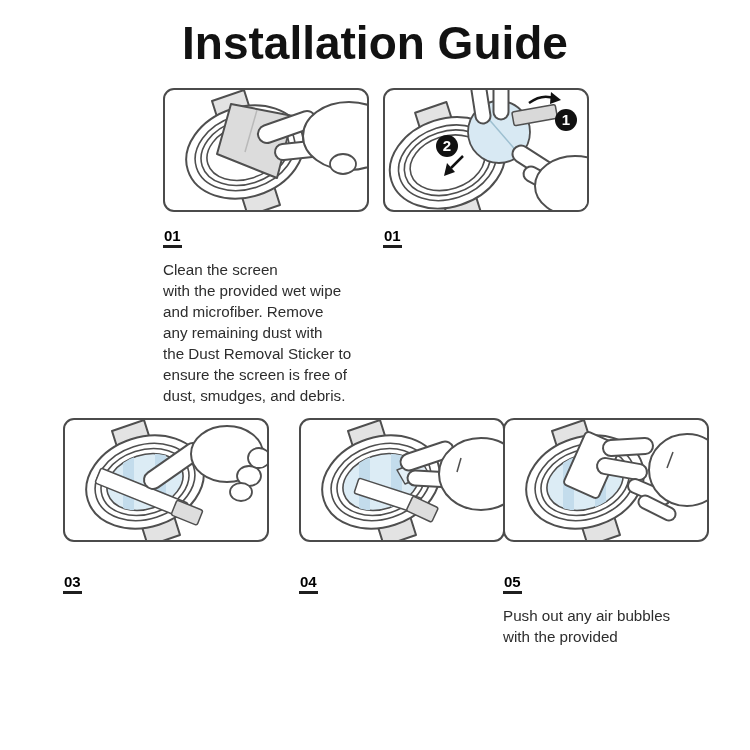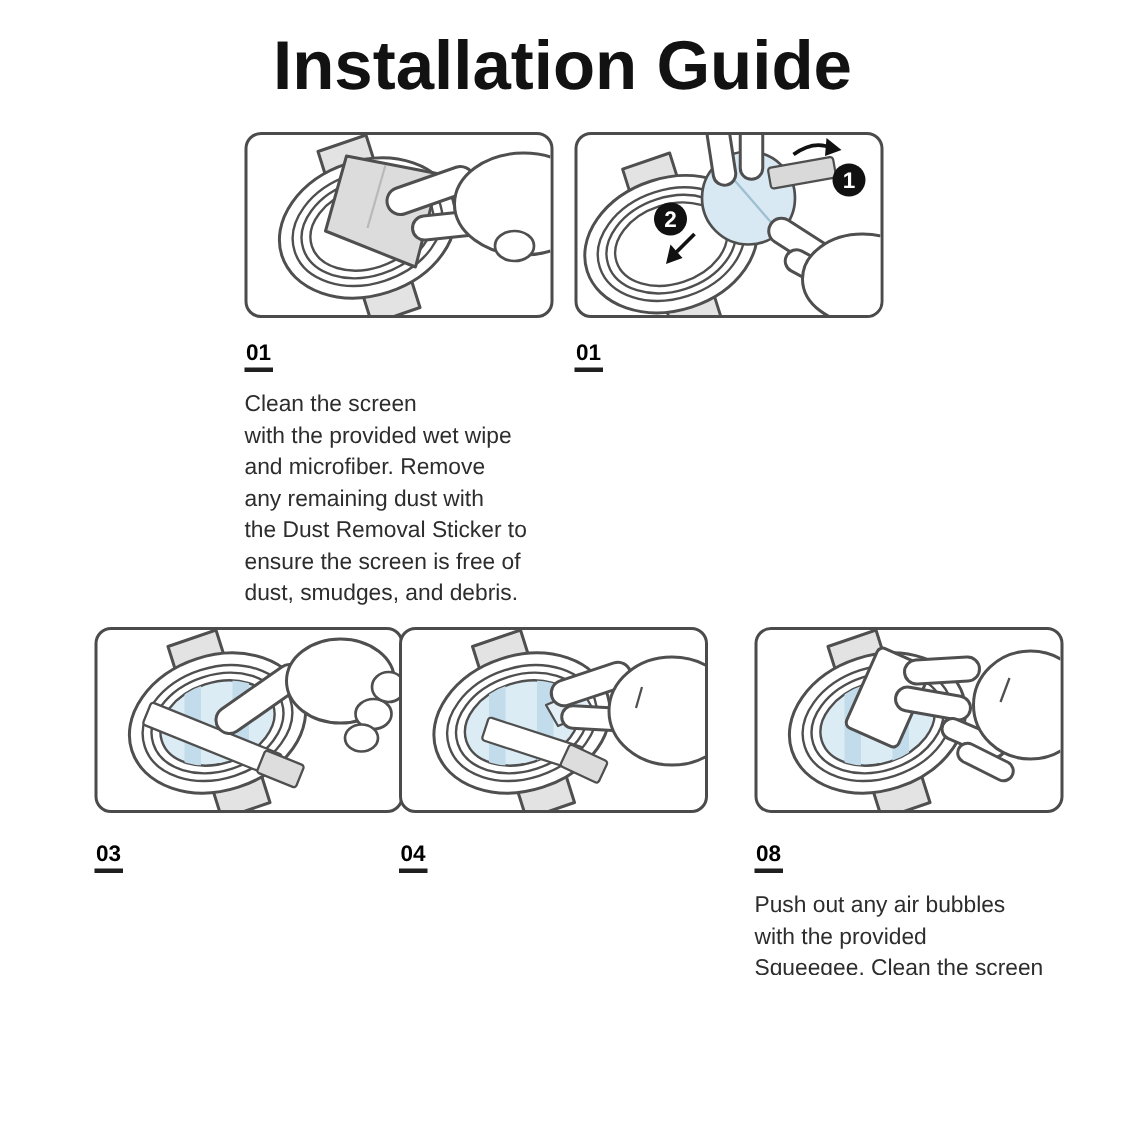--- a/index.html
+++ b/index.html
@@ -10,23 +10,23 @@
   .step{position:absolute;width:212px;}
   .illus{width:206px;height:124px;border:2px solid #4b4b4b;border-radius:11px;
          box-sizing:border-box;overflow:hidden;background:#fff;}
   .illus svg{display:block;width:100%;height:100%;}
   .num{display:inline-block;margin-top:16px;font-size:15px;font-weight:700;color:#000000;
        border-bottom:3px solid #1f1f1f;padding:0 1px 2px 1px;line-height:1;}
   .txt{margin:11px 0 0 0;font-size:15.2px;line-height:21px;color:#2d2d2d;white-space:pre-line;}
   #step1{left:163px;top:88px;}
   #step2{left:383px;top:88px;}
   #step3{left:63px;top:418px;}
-  #step4{left:266px;top:418px;}
+  #step4{left:299px;top:418px;}
   #step5{left:503px;top:418px;}
-  #step3 .num,#step4 .num,#step5 .num{margin-top:20px;}
+  #step3 .num,#step4 .num,#step5 .num{margin-top:32px;}
   .defs{position:absolute;width:0;height:0;overflow:hidden;}
 </style>
 </head>
 <body>
 
 <div class="page">
 
   <svg class="defs" aria-hidden="true">
     <defs>
       <g id="watch-base">
@@ -190,21 +190,21 @@
           <line x1="106" y1="28" x2="140" y2="26" stroke="#ffffff" stroke-width="14" stroke-linecap="round"></line>
           <line x1="130" y1="66" x2="158" y2="78" stroke="#4f4f4f" stroke-width="16" stroke-linecap="round"></line>
           <line x1="130" y1="66" x2="158" y2="78" stroke="#ffffff" stroke-width="12" stroke-linecap="round"></line>
           <line x1="140" y1="82" x2="164" y2="94" stroke="#4f4f4f" stroke-width="15" stroke-linecap="round"></line>
           <line x1="140" y1="82" x2="164" y2="94" stroke="#ffffff" stroke-width="11" stroke-linecap="round"></line>
           <ellipse cx="182" cy="50" rx="38" ry="36" fill="#ffffff" stroke="#4f4f4f" stroke-width="2"></ellipse>
           <path d="M168,32 L162,48" fill="none" stroke="#4f4f4f" stroke-width="1.5"></path>
         </g>
       </svg>
     </div>
-    <div class="num">08</div>
+    <div class="num">05</div>
     <p class="txt">Push out any air bubbles
 with the provided
 Squeegee. Clean the screen
 and allow 24-72
 hours for all air to disperse
 naturally.</p>
   </div>
 
 </div>
 

